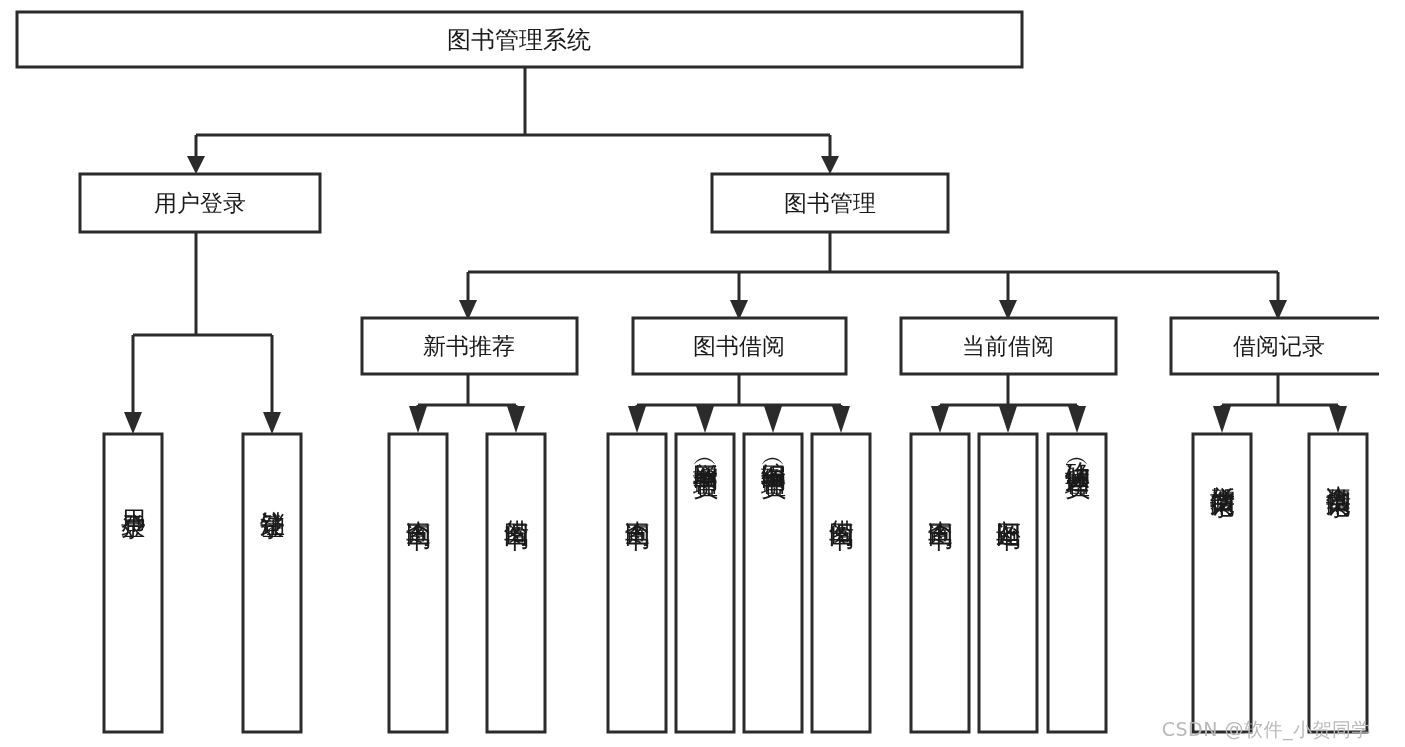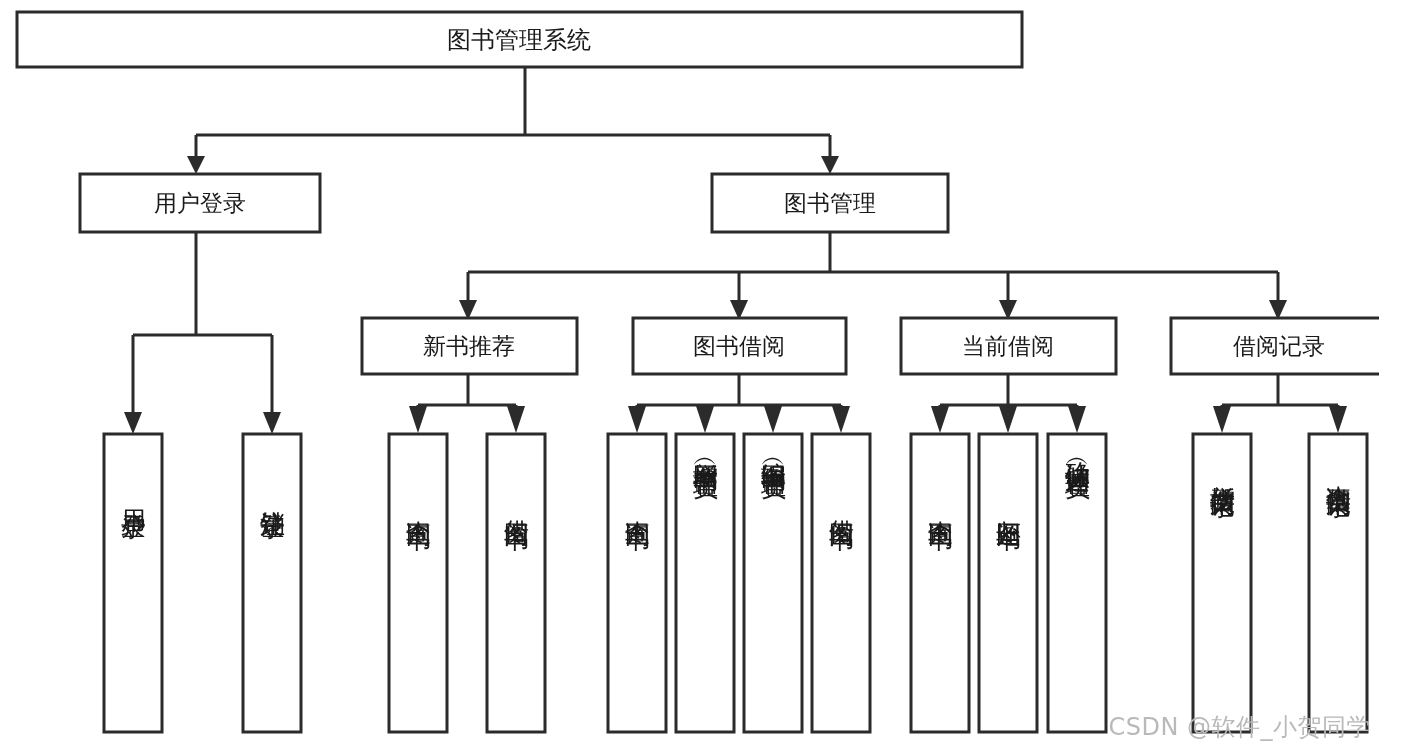--- a/index.html
+++ b/index.html
@@ -66,21 +66,21 @@
     line-height: 1.12;
     letter-spacing: 2px;
     color: #1a1a1a;
     white-space: nowrap;
   }
   .watermark {
     position: absolute;
     right: 8px;
     bottom: 4px;
     font-family: "DejaVu Sans", "Liberation Sans", sans-serif;
-    font-size: 24px;
+    font-size: 19px;
     color: #b9b9b9;
     letter-spacing: 0.5px;
     white-space: nowrap;
   }
 </style>
 </head>
 <body>
 
 <div id="diagram-root">
 

